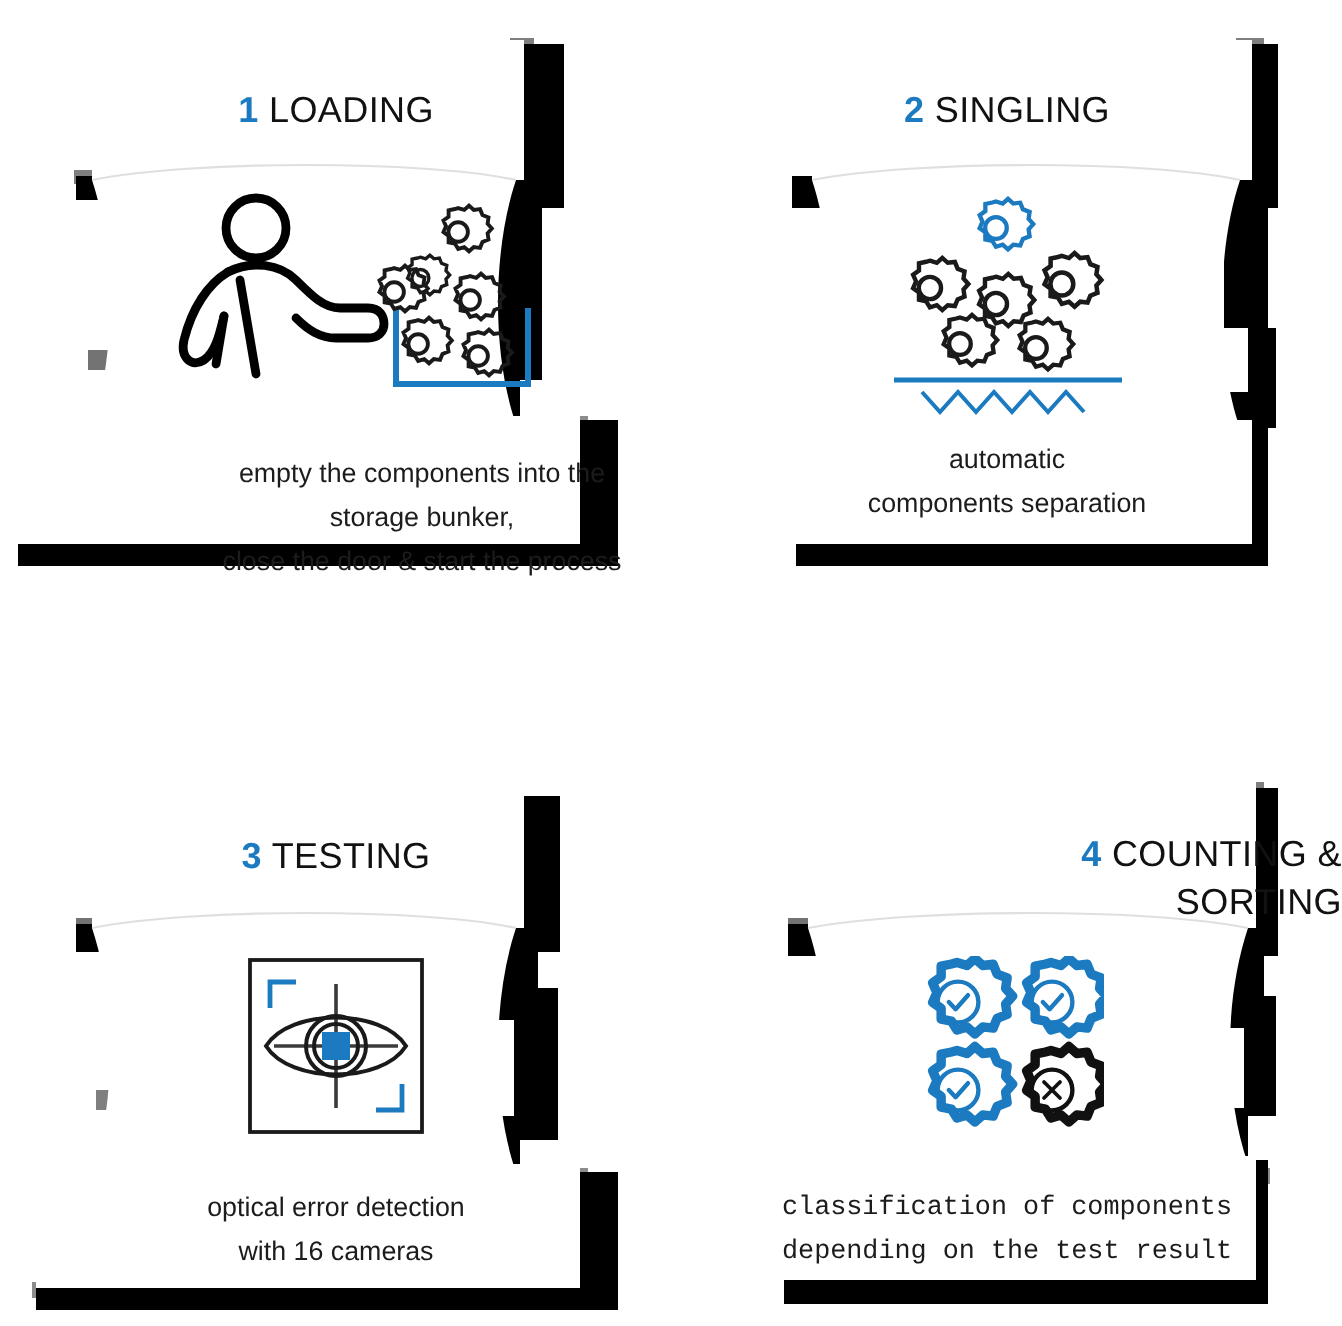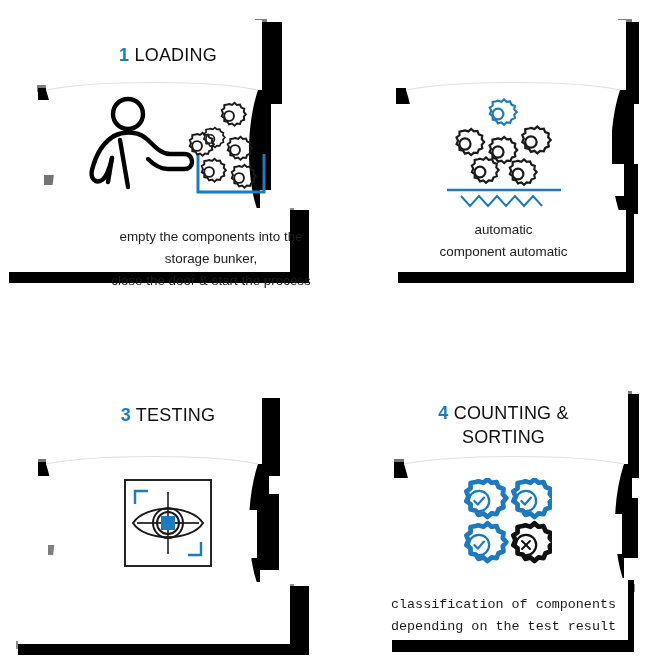--- a/index.html
+++ b/index.html
@@ -86,25 +86,25 @@
 
   
   .p1 .panel-title { top: 44px; }
   .p1 .panel-icon  { top: 92px; }
   .p1 .panel-caption { top: 226px; margin-left: 43px; }
 
   .p2 .panel-title { top: 44px; }
   .p2 .panel-icon  { top: 98px; }
   .p2 .panel-caption { top: 219px; }
 
-  .p3 .panel-title { top: 72px; }
+  .p3 .panel-title { top: 85px; }
   .p3 .panel-icon  { top: 146px; }
   .p3 .panel-caption { top: 261px; }
 
-  .p4 .panel-title { top: 70px; }
+  .p4 .panel-title { top: 84px; text-align: right; }
   .p4 .panel-icon  { top: 146px; }
   .p4 .panel-caption { top: 262px; font-family: Liberation Mono, monospace; }
 </style>
 </head>
 <body>
 
 <div class="infographic">
 
   <div class="panel p1">
     <div class="panel-stage">
@@ -209,20 +209,21 @@
                    C 238 224, 122 224, 70 214
                    C 82 180, 82 126, 70 90 Z"></path>
           <path d="M62 210 H290 V272 H62 Z"></path>
         </g>
         <g stroke="#d9d9d9" stroke-width="1.1" fill="none" opacity="0.85">
           <path d="M70 90 C 122 80, 238 80, 284 90"></path>
         </g>
       </svg>
 
       <div class="panel-content">
+        <div class="panel-title"><span class="num">2</span> <span>SINGLING</span></div>
 
         <div class="panel-icon">
           <svg width="130" height="110" viewBox="0 0 130 110">
             <g fill="none" stroke="#1B7AC0" stroke-width="2.1">
               <g transform="translate(60,16) scale(1.02)">
                 <path d="M0,-13 l3.3,1 2.6,-2.3 2.6,2.3 3.4,-0.4 1.3,3.2 3.3,1.3 -0.5,3.4 2.3,2.6 -2.3,2.6 0.5,3.4 -3.3,1.3 -1.3,3.2 -3.4,-0.4 -2.6,2.3 -2.6,-2.3 -3.3,1 -1.8,-2.9 -3.4,-0.7 0,-3.5 -2.8,-2 1.4,-3.2 -1.4,-3.2 2.8,-2 0,-3.5 3.4,-0.7 z" transform="translate(-1,0)"></path>
                 <circle cx="-1" cy="0" r="5.3"></circle>
               </g>
             </g>
             <g fill="none" stroke="#1a1a1a" stroke-width="2.1">
@@ -248,21 +249,21 @@
               </g>
             </g>
             <g stroke="#1B7AC0" fill="none">
               <path d="M8 92 L 122 92" stroke-width="2.4"></path>
               <path d="M22 98 L 31 108 L 40 98 L 49 108 L 58 98 L 67 108 L 76 98 L 85 108 L 94 98 L 103 108" stroke-width="2"></path>
             </g>
           </svg>
         </div>
 
         <div class="panel-caption">automatic
-component automatic</div>
+components separation</div>
       </div>
     </div>
   </div>
 
   <div class="panel p3">
     <div class="panel-stage">
       <svg class="panel-svg" viewBox="0 0 336 331">
         <g fill="#000000">
           <path d="M258 66 h22 v62 h-22 z"></path>
           <path d="M236 128 h44 v16 h-44 z"></path>
@@ -306,20 +307,22 @@
             </g>
             <g fill="none" stroke="#1a1a1a" stroke-width="2">
               <path d="M10 45 C 22 26, 68 26, 80 45 C 68 64, 22 64, 10 45 Z"></path>
               <circle cx="45" cy="45" r="15"></circle>
               <circle cx="45" cy="45" r="11"></circle>
             </g>
             <rect x="38" y="38" width="14" height="14" fill="#1B7AC0"></rect>
           </svg>
         </div>
 
+        <div class="panel-caption">optical error detection
+with 16 cameras</div>
       </div>
     </div>
   </div>
 
   <div class="panel p4">
     <div class="panel-stage">
       <svg class="panel-svg" viewBox="0 0 335 331">
         <g fill="#000000">
           <path d="M281 62 h22 v68 h-22 z"></path>
           <path d="M260 130 h43 v16 h-43 z"></path>

